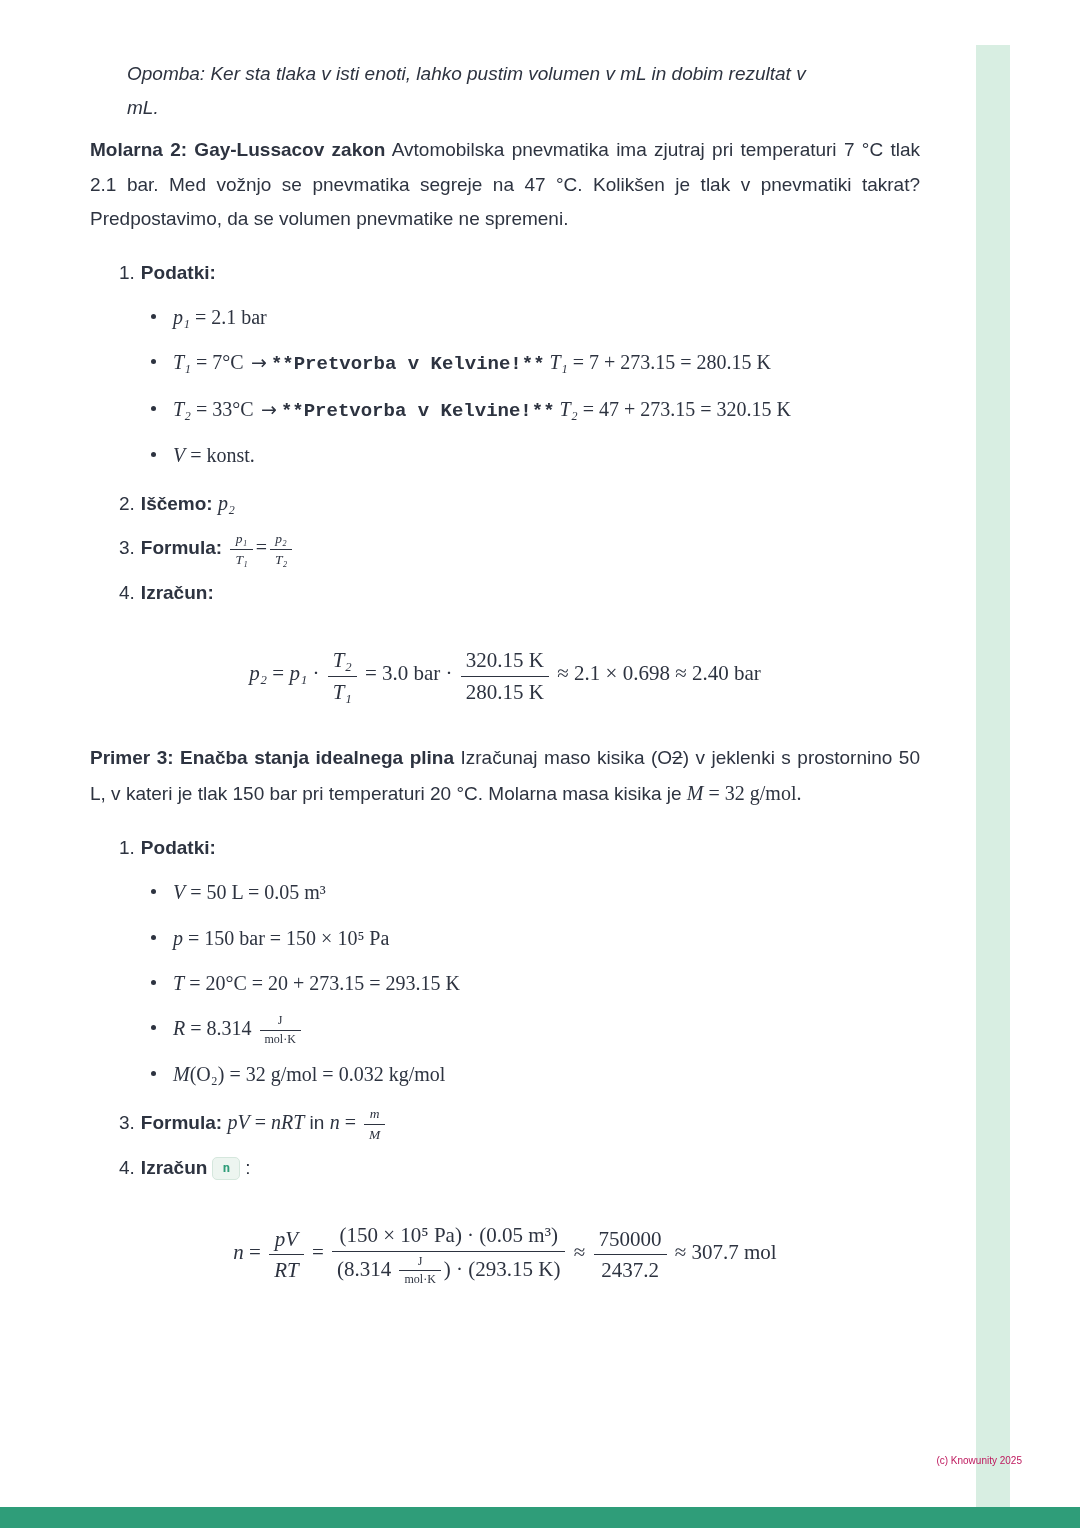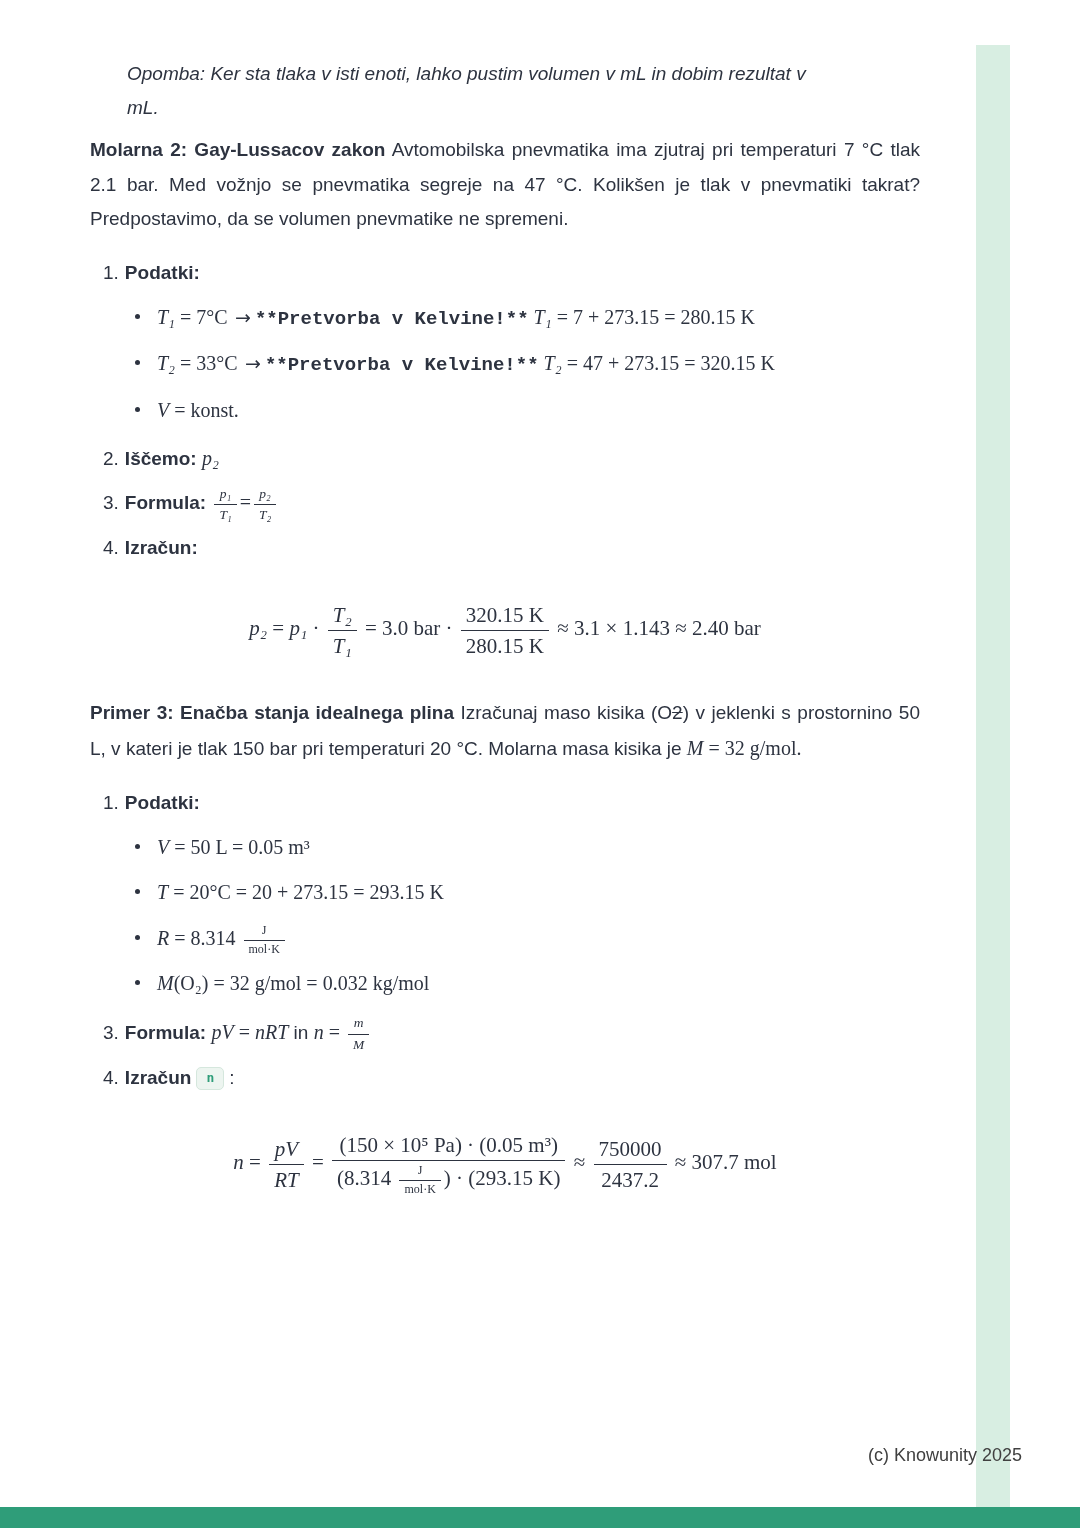--- a/index.html
+++ b/index.html
@@ -22,21 +22,21 @@
   .content {
     position:absolute; left:90px; top:57px; width:830px;
     font-size:19px; line-height:1.8;
   }
   .note {
     font-style:italic; margin-left:37px; width:690px; margin-bottom:8px;
   }
   .para { text-align:justify; margin-bottom:20px; }
   .para strong { font-weight:bold; }
   .steps { margin-left:13px; }
-  .step { margin:8px 0; }
+  .step { margin:8px 16px; }
   .step-label { font-weight:bold; margin-left:6px; }
   .bullets { margin:4px 0 12px 0; }
   .bullet { position:relative; padding-left:54px; margin:9px 0; }
   .dot {
     position:absolute; left:32px; top:15px; width:5px; height:5px;
     border-radius:50%; background:#2d3340;
   }
   
   .m  { font-family:"Liberation Serif","DejaVu Serif",serif; font-size:20px; }
   .mi { font-family:"Liberation Serif","DejaVu Serif",serif; font-size:20px; font-style:italic; }
@@ -60,40 +60,41 @@
   .strike { text-decoration:line-through; }
   .chip {
     display:inline-block;
     font-family:"DejaVu Sans Mono","Liberation Mono",monospace;
     font-size:13px; font-weight:bold; color:#2f9d79;
     background:#edf5f0; border:1px solid #d5e7dd; border-radius:5px;
     padding:2px 9px; margin:0 5px; vertical-align:2px; line-height:1.3;
   }
   .footer {
     position:absolute; right:58px; bottom:62px;
-    font-size:18px; color:#404040; z-index:2;
+    font-size:10px; color:#be185d; z-index:2;
   }
 </style>
 </head>
 <body>
 
 <div class="mint-strip"></div>
 <div class="bottom-bar"></div>
 
 <div class="content">
 
   <p class="note">Opomba: Ker sta tlaka v isti enoti, lahko pustim volumen v mL in dobim rezultat v mL.</p>
 
   <p class="para"><strong>Molarna 2: Gay-Lussacov zakon</strong><span> Avtomobilska pnevmatika ima zjutraj pri temperaturi 7 °C tlak 2.1 bar. Med vožnjo se pnevmatika segreje na 47 °C. Kolikšen je tlak v pnevmatiki takrat? Predpostavimo, da se volumen pnevmatike ne spremeni.</span></p>
 
   <div class="steps">
 
     <div class="step">
       <span class="step-no">1.</span><span class="step-label">Podatki:</span>
       <div class="bullets">
+        <div class="bullet"><span class="dot"></span><span class="mi">p₁</span><span class="m"> = 2.1 bar</span></div>
         <div class="bullet"><span class="dot"></span><span class="mi">T₁</span><span class="m"> = 7°C</span>
           <span class="arrow">→</span><span class="mdbold">**Pretvorba v Kelvine!**</span><span class="mi">T₁</span><span class="m"> = 7 + 273.15 = 280.15 K</span></div>
         <div class="bullet"><span class="dot"></span><span class="mi">T₂</span><span class="m"> = 33°C</span>
           <span class="arrow">→</span><span class="mdbold">**Pretvorba v Kelvine!**</span><span class="mi">T₂</span><span class="m"> = 47 + 273.15 = 320.15 K</span></div>
         <div class="bullet"><span class="dot"></span><span class="mi">V</span><span class="m"> = konst.</span></div>
       </div>
     </div>
 
     <div class="step">
       <span class="step-no">2.</span><span class="step-label">Iščemo:</span>
@@ -104,31 +105,32 @@
       <span class="step-no">3.</span><span class="step-label">Formula:</span>
       <span class="frac frac-sm mi"><span class="fn">p₁</span><span class="fd">T₁</span></span><span class="m">=</span><span class="frac frac-sm mi"><span class="fn">p₂</span><span class="fd">T₂</span></span>
     </div>
 
     <div class="step">
       <span class="step-no">4.</span><span class="step-label">Izračun:</span>
     </div>
   </div>
 
   <div class="eq">
-    <span class="mi">p₂</span><span class="m"> = </span><span class="mi">p₁</span><span class="m"> · </span><span class="frac mi"><span class="fn">T₂</span><span class="fd">T₁</span></span><span class="m"> = 3.0 bar · </span><span class="frac m"><span class="fn">320.15 K</span><span class="fd">280.15 K</span></span><span class="m"> ≈ 3.1 × 1.143 ≈ 2.40 bar</span>
+    <span class="mi">p₂</span><span class="m"> = </span><span class="mi">p₁</span><span class="m"> · </span><span class="frac mi"><span class="fn">T₂</span><span class="fd">T₁</span></span><span class="m"> = 3.0 bar · </span><span class="frac m"><span class="fn">320.15 K</span><span class="fd">280.15 K</span></span><span class="m"> ≈ 2.1 × 0.698 ≈ 2.40 bar</span>
   </div>
 
   <p class="para"><strong>Primer 3: Enačba stanja idealnega plina</strong><span> Izračunaj maso kisika (O</span><span class="strike">2</span><span>) v jeklenki s prostornino 50 L, v kateri je tlak 150 bar pri temperaturi 20 °C. Molarna masa kisika je </span><span class="mi">M</span><span class="m"> = 32 g/mol.</span></p>
 
   <div class="steps">
 
     <div class="step">
       <span class="step-no">1.</span><span class="step-label">Podatki:</span>
       <div class="bullets">
         <div class="bullet"><span class="dot"></span><span class="mi">V</span><span class="m"> = 50 L = 0.05 m³</span></div>
+        <div class="bullet"><span class="dot"></span><span class="mi">p</span><span class="m"> = 150 bar = 150 × 10⁵ Pa</span></div>
         <div class="bullet"><span class="dot"></span><span class="mi">T</span><span class="m"> = 20°C = 20 + 273.15 = 293.15 K</span></div>
         <div class="bullet"><span class="dot"></span><span class="mi">R</span><span class="m"> = 8.314 </span><span class="frac frac-xs m"><span class="fn">J</span><span class="fd">mol·K</span></span></div>
         <div class="bullet"><span class="dot"></span><span class="mi">M</span><span class="m">(O₂) = 32 g/mol = 0.032 kg/mol</span></div>
       </div>
     </div>
 
 
     <div class="step">
       <span class="step-no">3.</span><span class="step-label">Formula:</span>
       <span class="mi">pV</span><span class="m"> = </span><span class="mi">nRT</span><span> in </span><span class="mi">n</span><span class="m"> = </span><span class="frac frac-sm mi"><span class="fn">m</span><span class="fd">M</span></span>

